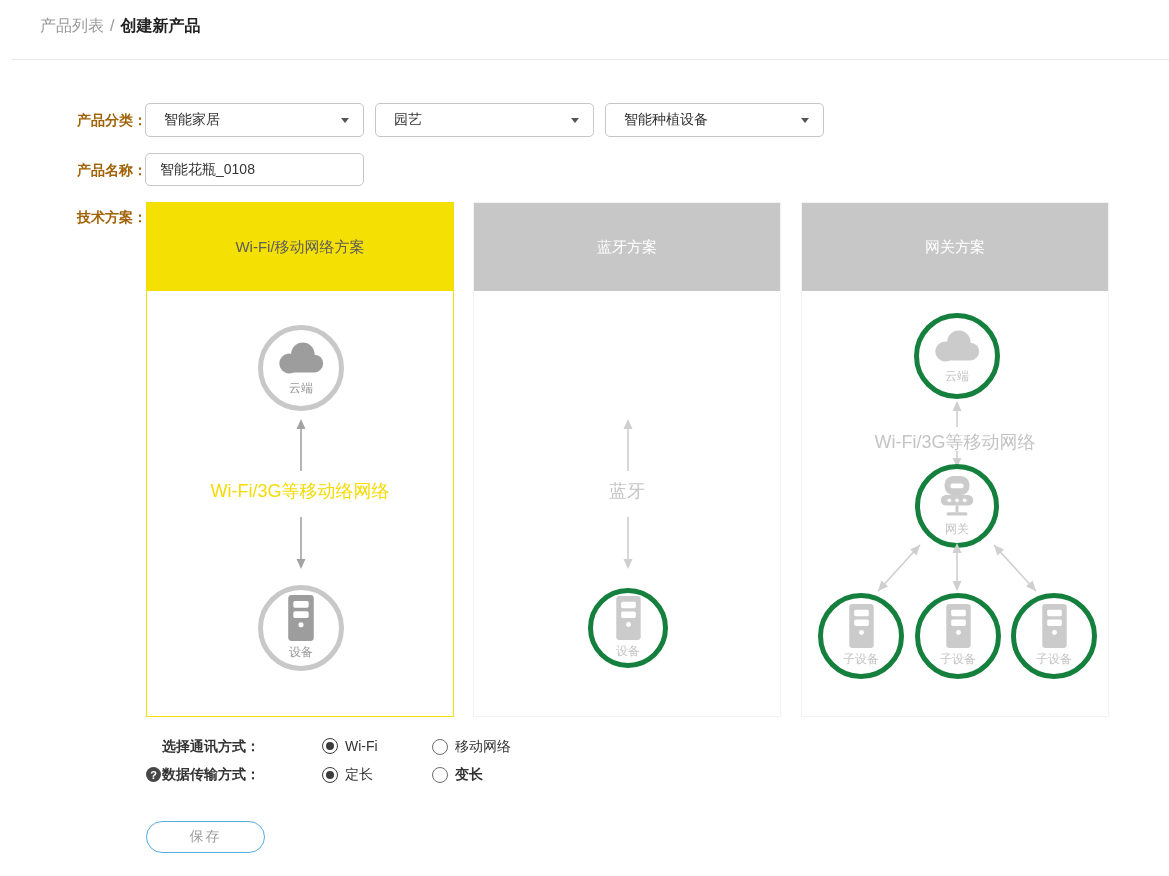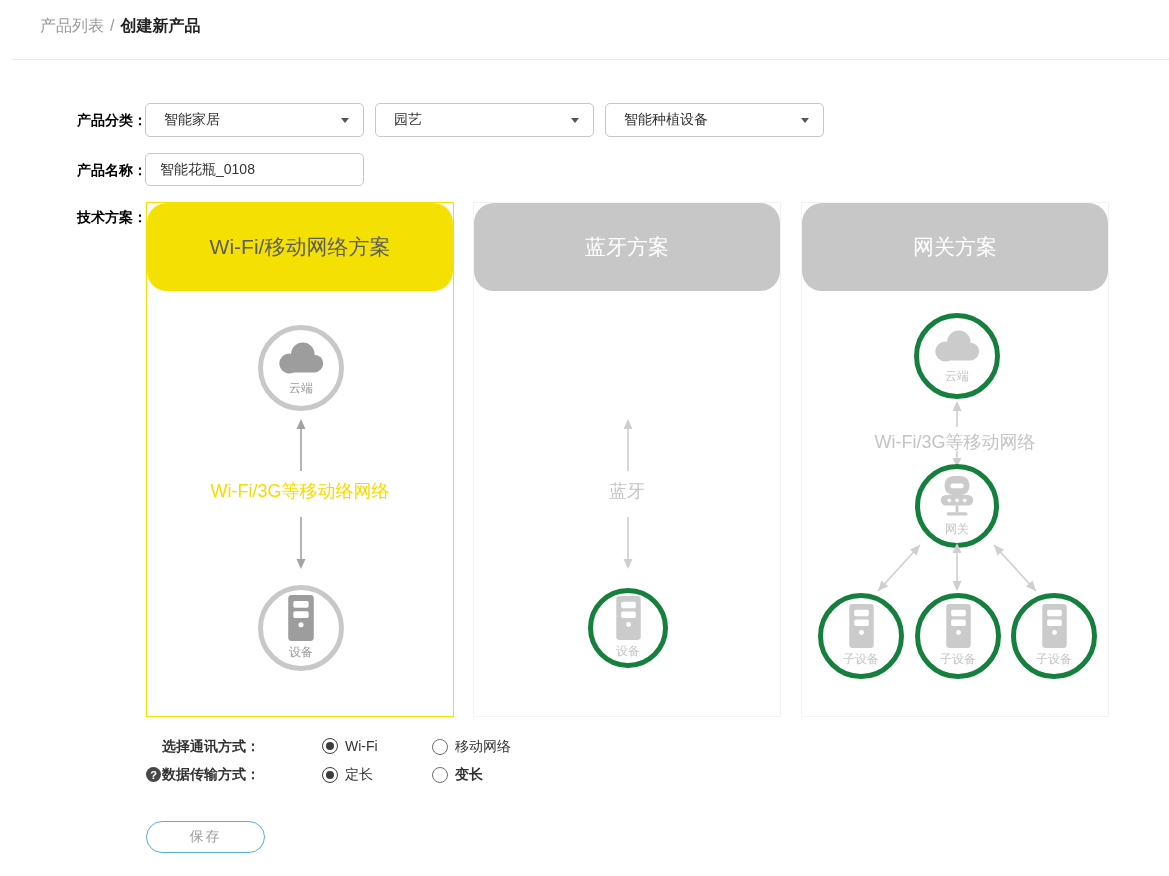--- a/index.html
+++ b/index.html
@@ -7,35 +7,35 @@
   body { font-family:"Liberation Sans","DejaVu Sans",sans-serif; color:#333; }
   .page { position:relative; width:1169px; height:876px; background:#fff; overflow:hidden;margin-left:12px; }
 
   
   .breadcrumb { position:absolute; left:28px; top:16px; font-size:16px; color:#9a9a9a; }
   .breadcrumb .sep { margin:0 6px; color:#9a9a9a; }
   .breadcrumb .current { color:#222; font-weight:700; }
   .divider { position:absolute; left:0; top:59px; width:100%; height:1px; background:#e8e8e8; }
 
   
-  .form-label { position:absolute; font-size:14px; font-weight:700; color:#000000; }
+  .form-label { position:absolute; font-size:14px; font-weight:700; color:#a16207; }
   .select, .text-input {
     position:absolute; width:219px; height:34px; border:1px solid #c6c6c6; border-radius:5px;
     background:#fff; font-size:14px; color:#333; display:flex; align-items:center;
   }
   .select { padding:0 14px 0 18px; cursor:pointer; }
   .select .val { flex:1; }
   .caret { width:0; height:0; border-left:4.5px solid transparent; border-right:4.5px solid transparent; border-top:5.5px solid #555; }
   .text-input { padding:0 14px; outline:none; }
 
   
   .card { position:absolute; top:202px; width:308px; height:515px; background:#fff; border:1px solid #f2f2f2; }
   .card.selected { border:1px solid #F5E003; }
   .card-header { height:88px; display:flex; align-items:center; justify-content:center;
-    font-size:21px; background:#C7C7C7; color:#fff; cursor:pointer;border-radius:20px; }
+    font-size:15px; background:#C7C7C7; color:#fff; cursor:pointer; }
   .card.selected .card-header { background:#F5E003; color:#5c5c5c; }
   .card-body { position:relative; width:100%; height:425px; background:#fff; }
 
   .node-circle { position:absolute; border-radius:50%; border:5px solid #15803d; background:#fff;
     display:flex; flex-direction:column; align-items:center; justify-content:center; }
   .node-circle .node-label { font-size:12px; color:#c4c4c4; margin-top:3px; }
   .card.selected .node-circle { border-color:#c8c8c8; }
   .card.selected .node-circle .node-label { color:#979797; }
   .icon-gray { color:#cbcbcb; }
   .card.selected .icon-gray { color:#9d9d9d; }

